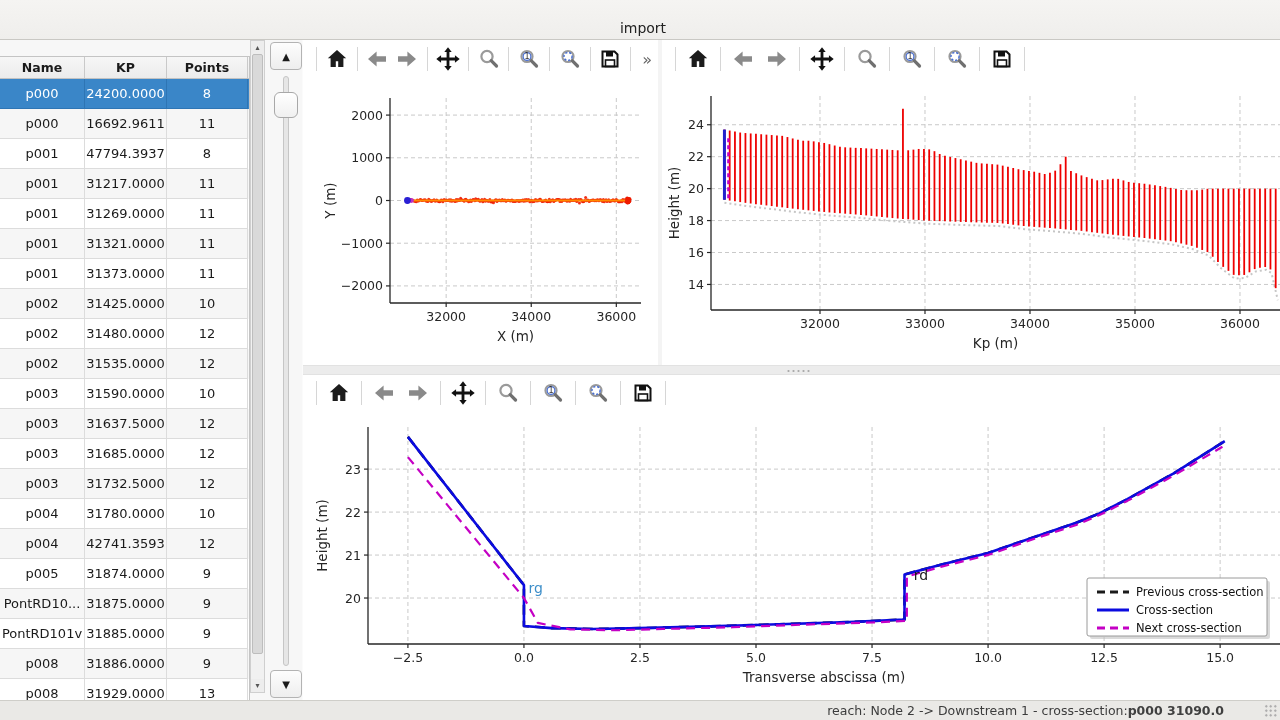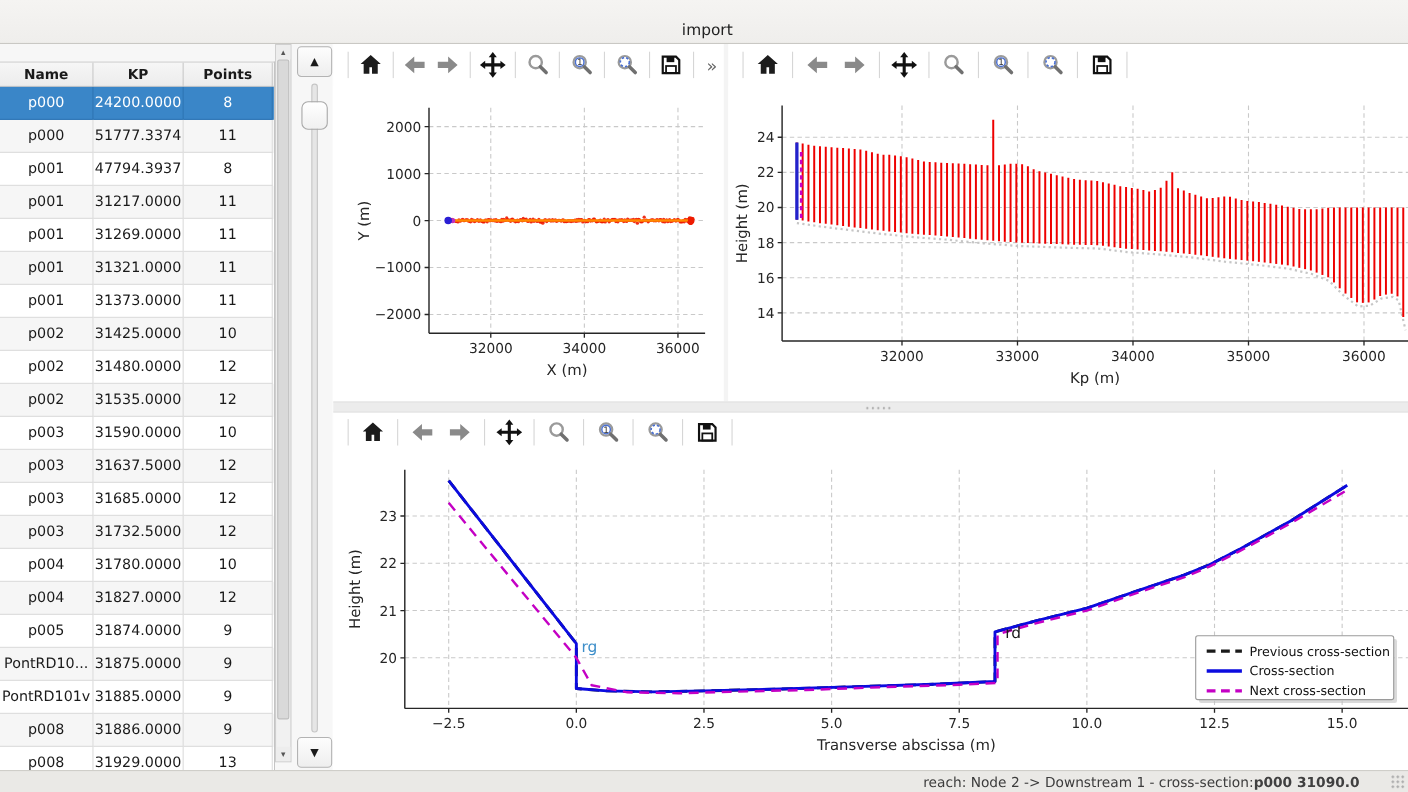--- a/index.html
+++ b/index.html
@@ -69,21 +69,21 @@
   .overflow { font-size:16px; color:#666; padding:0 6px; }
   #hsplitter { height:10px; background:#ececec; border-top:1px solid #e2e2e2;
     border-bottom:1px solid #e2e2e2; position:relative; }
   #hsplitter .grip-h { position:absolute; left:483px; top:3px; width:24px; height:4px;
     background-image:radial-gradient(#ababab 1px, transparent 1.3px); background-size:5px 4px; }
   svg.chart { display:block; background:#fff; }
 
   
   #status-bar { position:absolute; left:0; top:700px; width:1280px; height:20px;
     background:#eae9e6; border-top:1px solid #cfcec9; display:flex; align-items:center;
-    justify-content:flex-end; padding-right:44px; font-size:12.5px; color:#3c3c3c; }
+    justify-content:flex-end; padding-right:56px; font-size:12.5px; color:#3c3c3c; }
   #status-bar b { color:#404040; margin-left:0;text-align:right; }
   #resize-grip { position:absolute; right:3px; bottom:3px; width:13px; height:13px;
     background-image:radial-gradient(#a9a9a9 1px, transparent 1.3px); background-size:4.5px 4.5px; }
 </style>
 </head>
 <body>
 
 <div id="app">
 
   <div id="toolbar-top">
@@ -157,21 +157,21 @@
         <div class="th c2">Points</div>
       </div>
       <div id="table-rows">
           <div class="tr selected">
             <div class="td c0">p000</div>
             <div class="td c1">24200.0000</div>
             <div class="td c2">8</div>
           </div>
           <div class="tr alt">
             <div class="td c0">p000</div>
-            <div class="td c1">51777.3374</div>
+            <div class="td c1">16692.9611</div>
             <div class="td c2">11</div>
           </div>
           <div class="tr">
             <div class="td c0">p001</div>
             <div class="td c1">47794.3937</div>
             <div class="td c2">8</div>
           </div>
           <div class="tr alt">
             <div class="td c0">p001</div>
             <div class="td c1">31217.0000</div>
@@ -227,21 +227,21 @@
             <div class="td c1">31732.5000</div>
             <div class="td c2">12</div>
           </div>
           <div class="tr">
             <div class="td c0">p004</div>
             <div class="td c1">31780.0000</div>
             <div class="td c2">10</div>
           </div>
           <div class="tr alt">
             <div class="td c0">p004</div>
-            <div class="td c1">31827.0000</div>
+            <div class="td c1">42741.3593</div>
             <div class="td c2">12</div>
           </div>
           <div class="tr">
             <div class="td c0">p005</div>
             <div class="td c1">31874.0000</div>
             <div class="td c2">9</div>
           </div>
           <div class="tr alt">
             <div class="td c0">PontRD10...</div>
             <div class="td c1">31875.0000</div>

